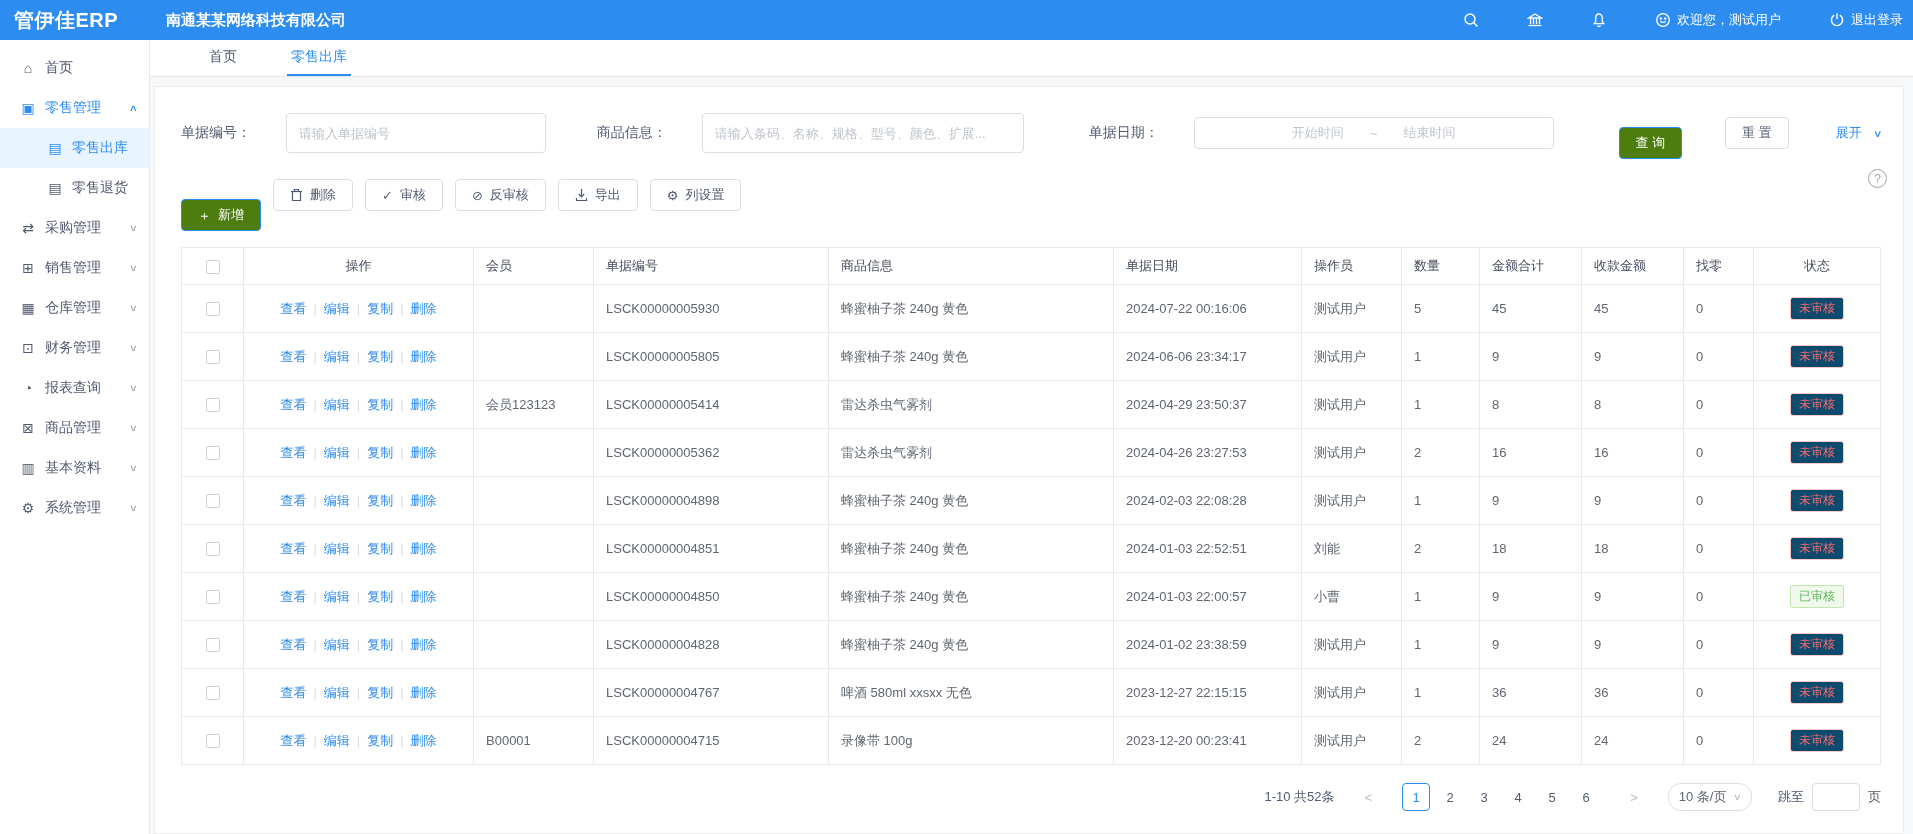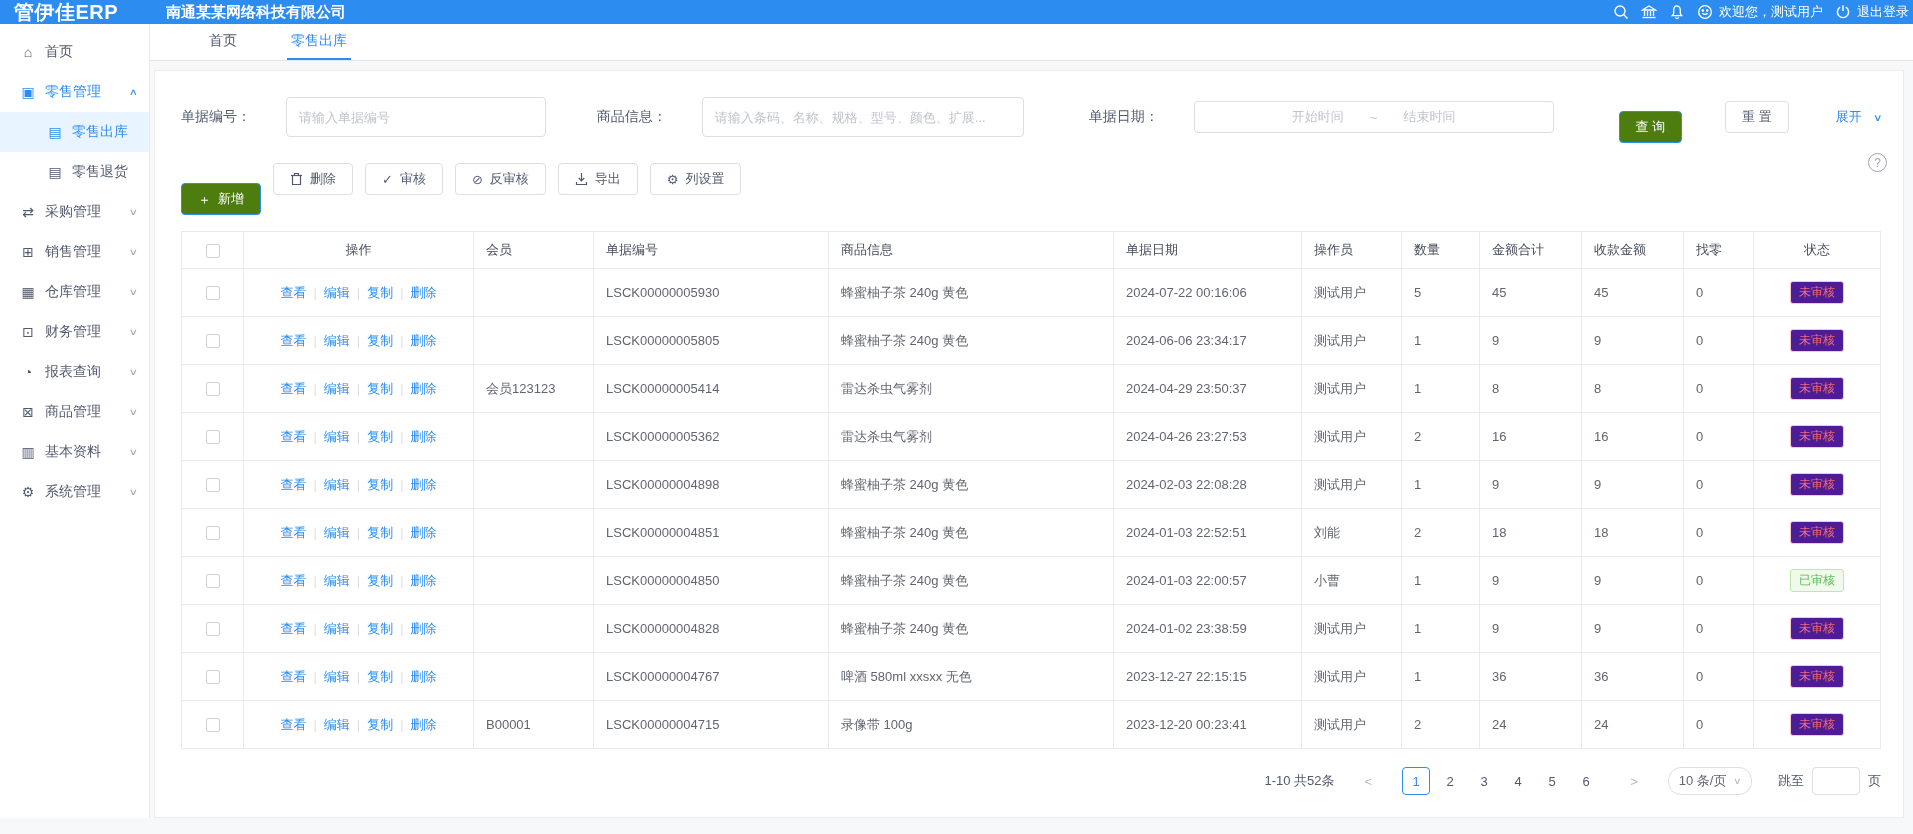--- a/index.html
+++ b/index.html
@@ -1,23 +1,23 @@
 <!DOCTYPE html>
 <html><head>
 <meta charset="utf-8">
 <style>
   * { margin:0; padding:0; box-sizing:border-box; }
   html,body { width:1913px; height:834px; overflow:hidden; }
   body { font-family:"Liberation Sans","DejaVu Sans",sans-serif; background:#f7f8fa; color:#515a6e; }
 
   
-  .header { height:24px; background:#2d8cf0; display:flex; align-items:center; color:#fff; }
+  .header { height:40px; background:#2d8cf0; display:flex; align-items:center; color:#fff; }
   .logo { width:150px; font-size:20px; font-weight:bold; padding-left:14px; letter-spacing:.5px; white-space:nowrap; }
   .company { font-size:15px; font-weight:bold; margin-left:16px; flex:1; white-space:nowrap; }
-  .header-right { display:flex; align-items:center; gap:12px; padding-right:4px; font-size:13px; }
+  .header-right { display:flex; align-items:center; gap:48px; padding-right:10px; font-size:13px; }
   .hicon { display:inline-flex; align-items:center; gap:6px; cursor:pointer; }
   .hicon svg { display:block; }
 
   
   .body { display:flex; height:794px; }
   .sidebar { width:150px; background:#fff; border-right:1px solid #e8eaec; padding-top:8px; flex-shrink:0; }
   .side-item { height:40px; display:flex; align-items:center; padding:0 12px 0 20px; font-size:14px; color:#515a6e; cursor:pointer; white-space:nowrap; }
   .side-item .icon { width:16px; margin-right:9px; font-size:14px; text-align:center; }
   .side-item .caret { margin-left:auto; font-size:9px; color:#9ea3ad; transform:scaleX(1.4); }
   .side-item.sub { padding-left:47px; }
@@ -60,21 +60,21 @@
   th { height:37px; color:#464c5b; }
   td { height:48px; }
   .c-check { text-align:center; padding:0; }
   .checkbox { display:inline-block; width:14px; height:14px; border:1px solid #cdd1d9; border-radius:2px; background:#fff; vertical-align:middle; cursor:pointer; }
   .c-actions { text-align:center; }
   th.c-actions { text-align:center; }
   .c-status { text-align:center; }
   .alink { color:#2d8cf0; cursor:pointer; }
   .sep { color:#dcdee2; margin:0 7px; }
   .badge { display:inline-block; padding:3px 8px; font-size:12px; border-radius:3px; line-height:1.2; }
-  .badge.red { color:#f56c6c; background:#4c1d95; border:1px solid #f9c8c8; }
+  .badge.red { color:#f56c6c; background:#0c4a6e; border:1px solid #f9c8c8; }
   .badge.green { color:#5cb85c; background:#f0f9eb; border:1px solid #bfe7ab; }
   td.dim { color:#606670; }
 
   
   .pagination { display:flex; justify-content:flex-end; align-items:center; gap:26px; margin-top:18px; font-size:13px; color:#515a6e; }
   .page-arrow { color:#b4bac4; font-size:13px; padding:0 4px; cursor:pointer; }
   .page-num { min-width:28px; height:28px; line-height:28px; text-align:center; cursor:pointer; border:1px solid transparent; border-radius:4px; }
   .page-num.current { border-color:#2d8cf0; color:#2d8cf0; background:#fff; }
   .page-size { border:1px solid #dcdee2; border-radius:13px; height:28px; padding:0 10px; display:flex; align-items:center; gap:8px; color:#606670; cursor:pointer; }
   .page-size .caret { color:#b4bac4; font-size:9px; transform:scaleX(1.3); }

